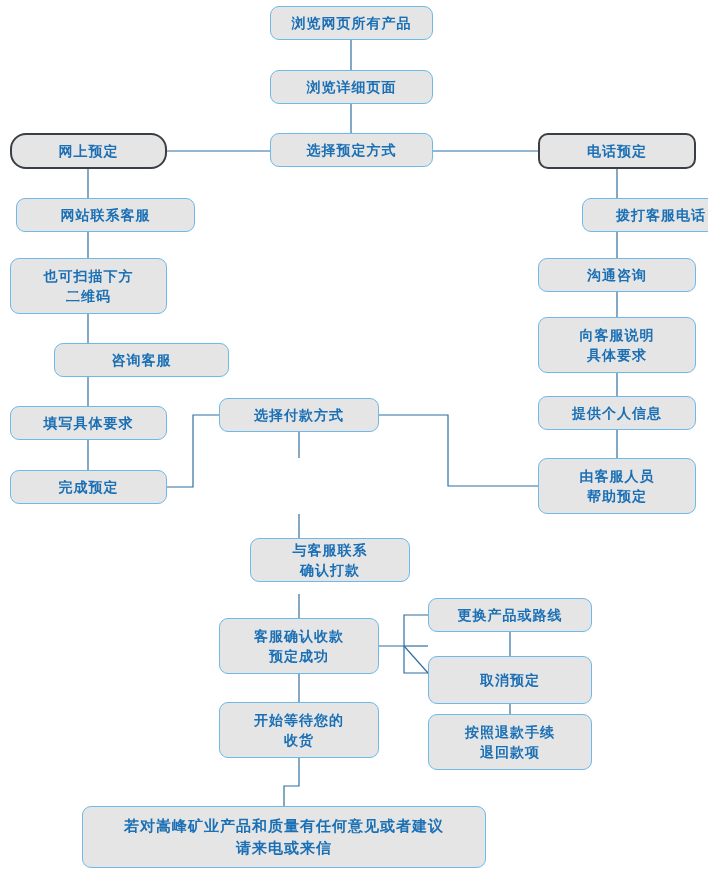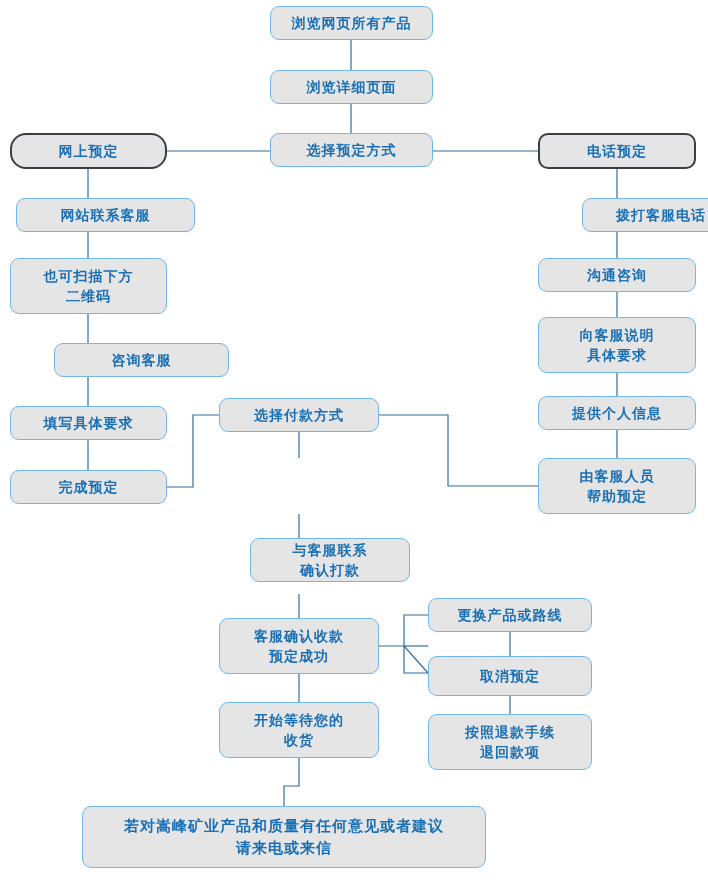--- a/index.html
+++ b/index.html
@@ -122,20 +122,20 @@
 
   <div class="node" style="left:219px;top:398px;width:160px;height:34px;">选择付款方式</div>
   <div class="node" style="left:219px;top:538px;width:160px;height:44px;margin-left:31px;">与客服联系
 确认打款</div>
   <div class="node" style="left:219px;top:618px;width:160px;height:56px;">客服确认收款
 预定成功</div>
   <div class="node" style="left:219px;top:702px;width:160px;height:56px;">开始等待您的
 收货</div>
 
   <div class="node" style="left:428px;top:598px;width:164px;height:34px;">更换产品或路线</div>
-  <div class="node" style="left:428px;top:656px;width:164px;height:40px;">取消预定</div>
+  <div class="node" style="left:428px;top:656px;width:164px;height:48px;">取消预定</div>
   <div class="node" style="left:428px;top:714px;width:164px;height:56px;">按照退款手续
 退回款项</div>
 
   <div class="node wide-final" style="left:82px;top:806px;width:404px;height:62px;">若对嵩峰矿业产品和质量有任何意见或者建议
 请来电或来信</div>
 
 </div>
 
 </body></html>

